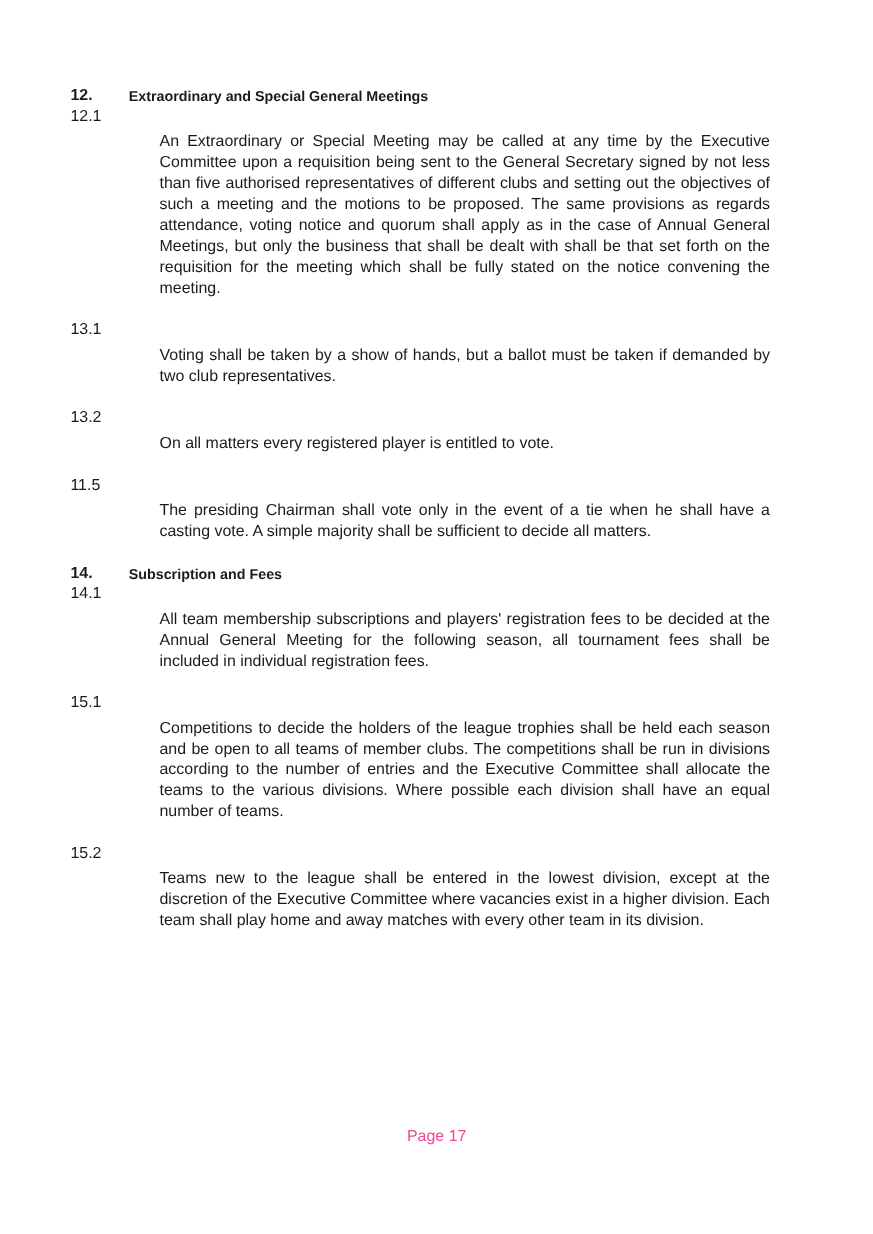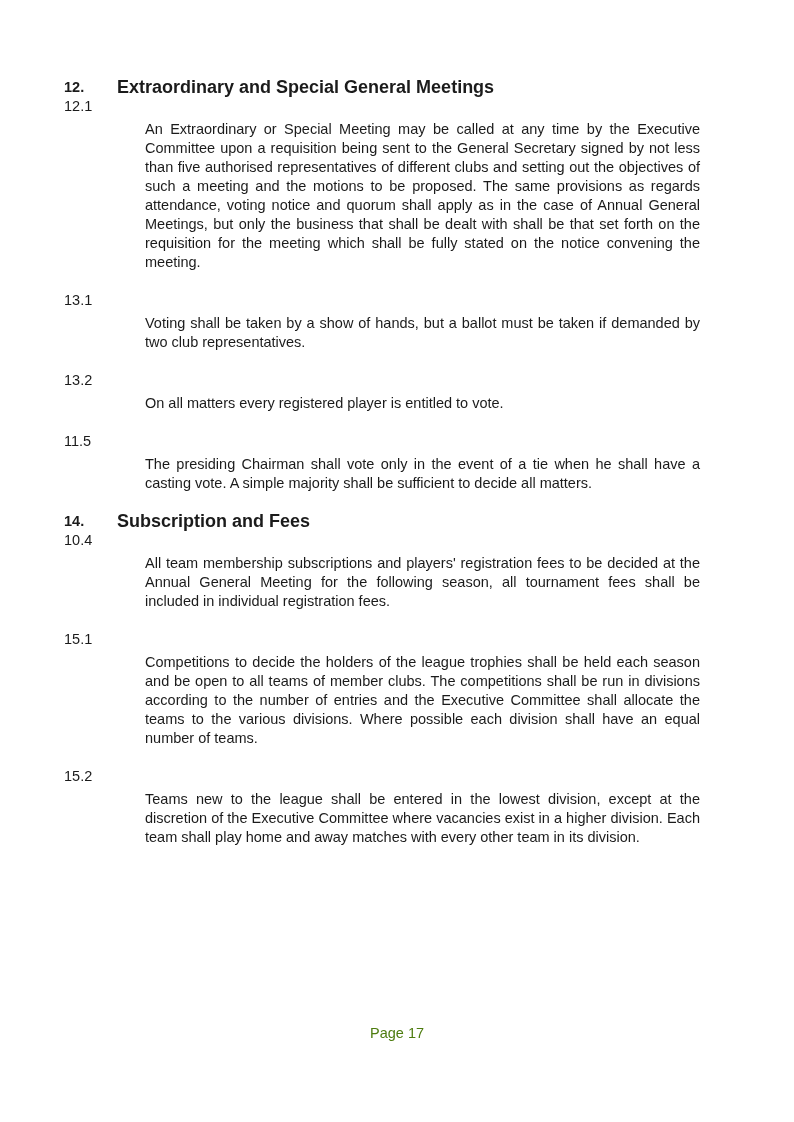--- a/index.html
+++ b/index.html
@@ -29,39 +29,39 @@
   .section { margin-top: 4px; }
   .section:first-child { margin-top: 0; }
   .row { display: flex; align-items: flex-start; }
   .num {
     flex: 0 0 53px;
     width: 53px;
   }
   .heading-row .num, .heading-row .title { font-weight: bold; }
   .title {
     flex: 1 1 auto;
-    font-size: 18px;
+    font-size: 13px;
     line-height: 19px;
     font-weight: bold;
   }
   .clause { margin-bottom: 19px; gap: 28px; }
   .clause .text {
     flex: 1 1 auto;
     text-align: justify;
     margin-top: 23px;
   }
   .footer {
     position: absolute;
     top: 1024px;
     left: 0;
     width: 794px;
     text-align: center;
     font-size: 14.5px;
     line-height: 19px;
-    color: #4d7c0f;
+    color: #ec4899;
   }
 </style>
 </head>
 <body>
 
 <div class="page">
   <div class="content">
 
     <div class="section">
       <div class="row heading-row">
@@ -88,21 +88,21 @@
         <p class="text">The presiding Chairman shall vote only in the event of a tie when he shall have a casting vote. A simple majority shall be sufficient to decide all matters.</p>
       </div>
     </div>
 
     <div class="section">
       <div class="row heading-row">
         <span class="num">14.</span>
         <h2 class="title">Subscription and Fees</h2>
       </div>
       <div class="row clause">
-        <span class="num">10.4</span>
+        <span class="num">14.1</span>
         <p class="text">All team membership subscriptions and players' registration fees to be decided at the Annual General Meeting for the following season, all tournament fees shall be included in individual registration fees.</p>
       </div>
     </div>
 
     <div class="section">
       <div class="row clause">
         <span class="num">15.1</span>
         <p class="text">Competitions to decide the holders of the league trophies shall be held each season and be open to all teams of member clubs. The competitions shall be run in divisions according to the number of entries and the Executive Committee shall allocate the teams to the various divisions. Where possible each division shall have an equal number of teams.</p>
       </div>
       <div class="row clause">

